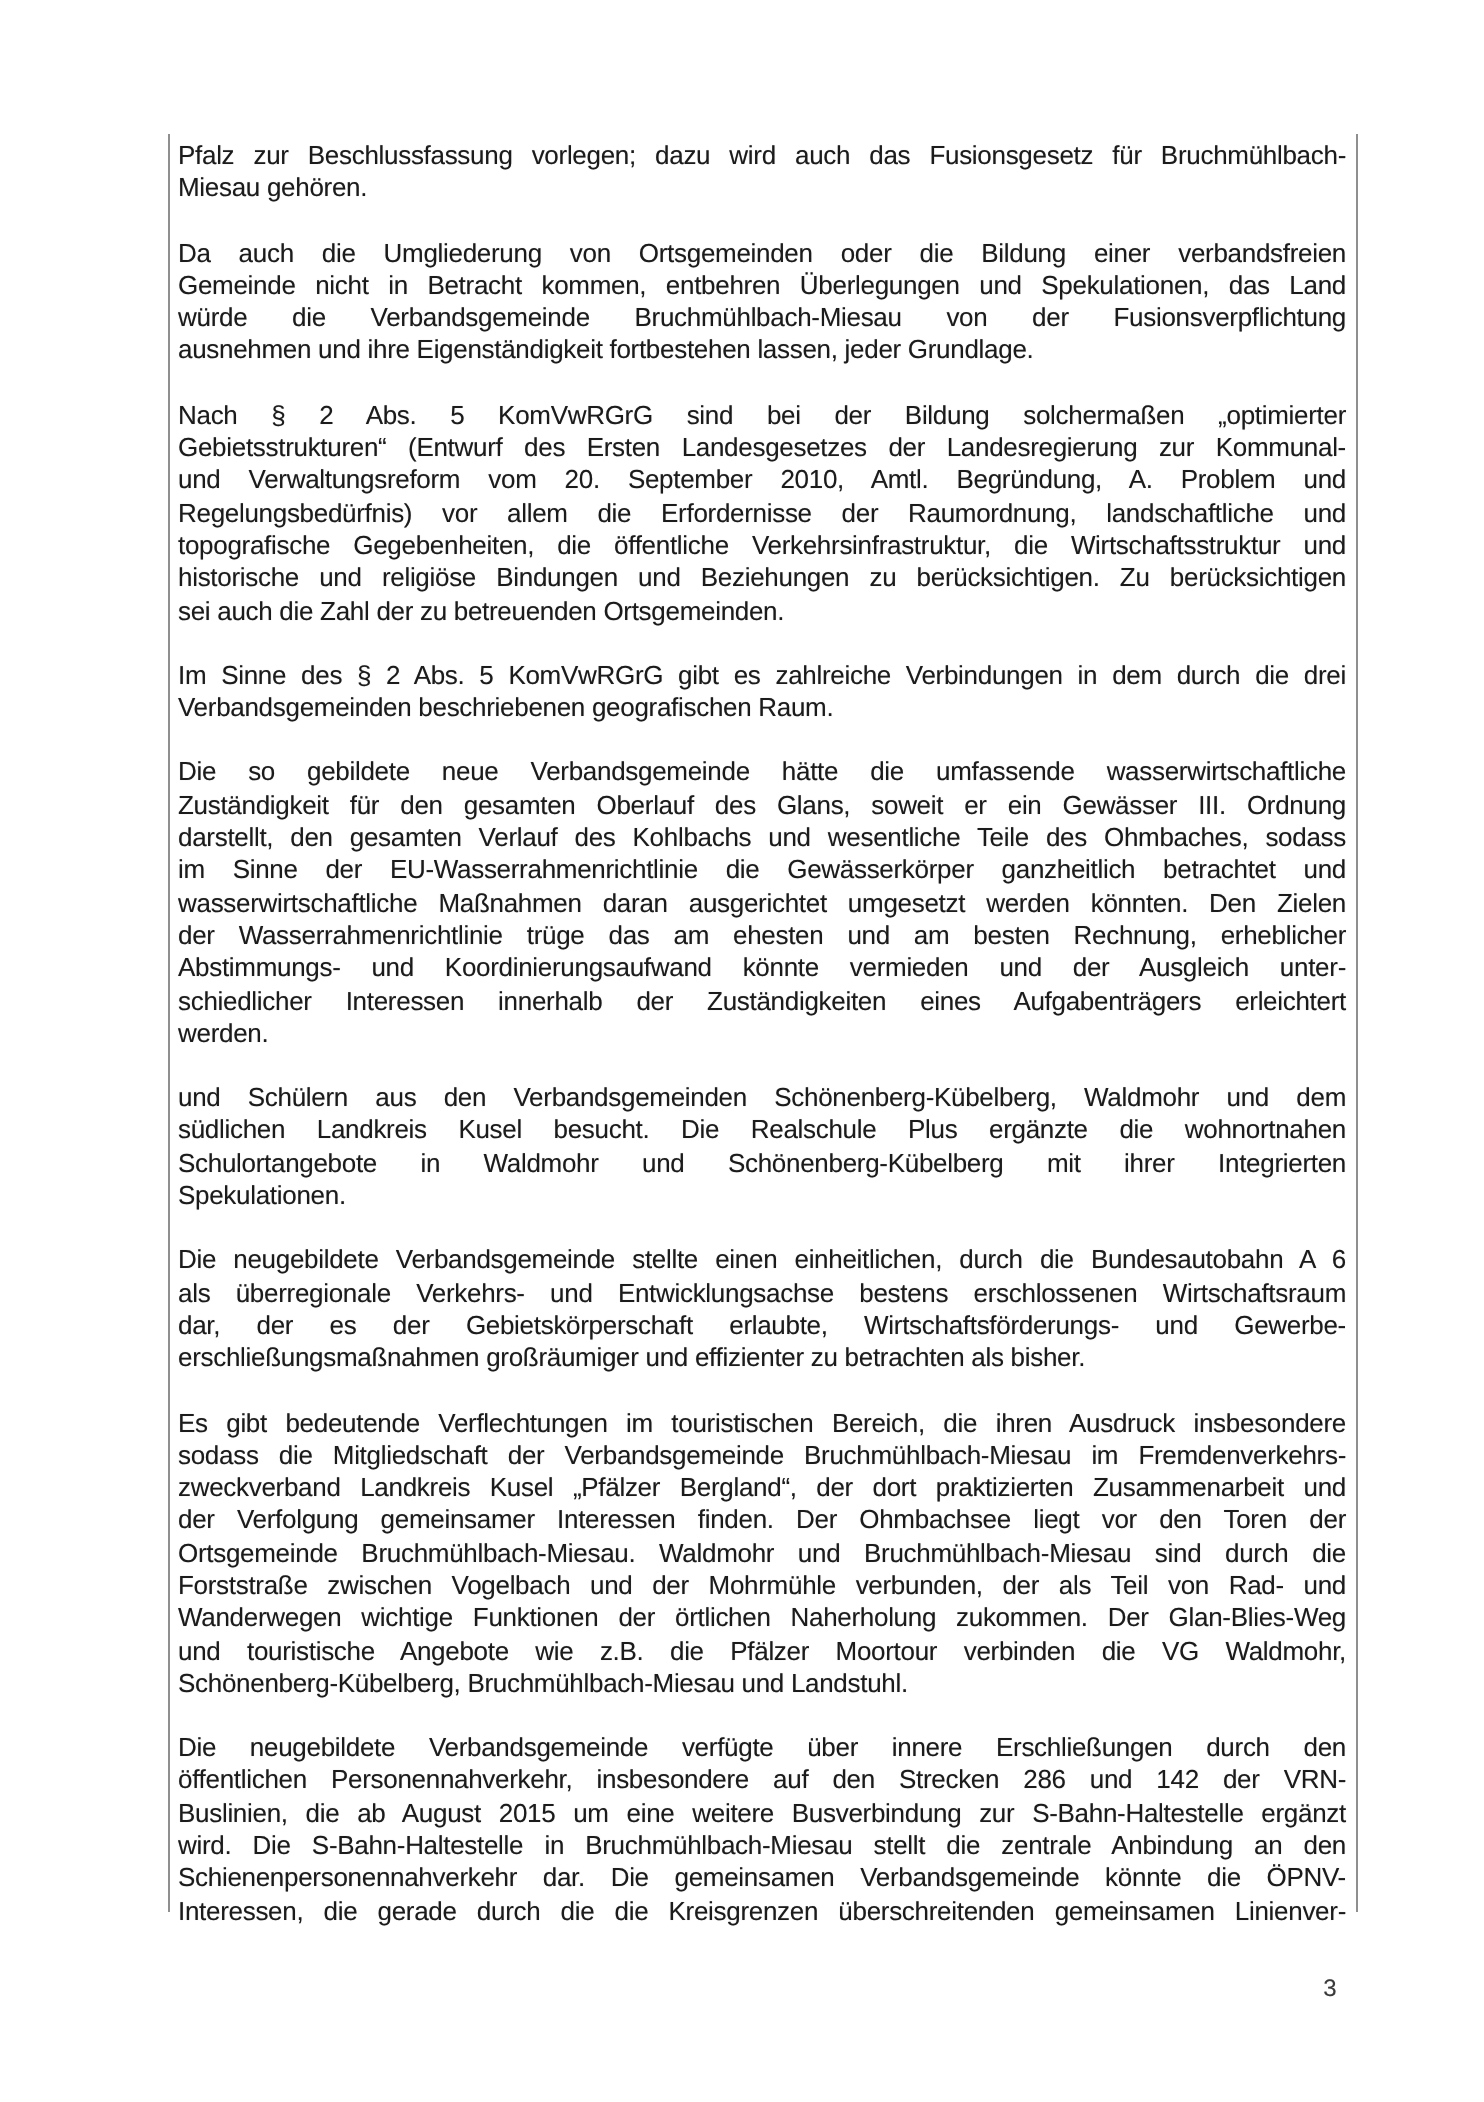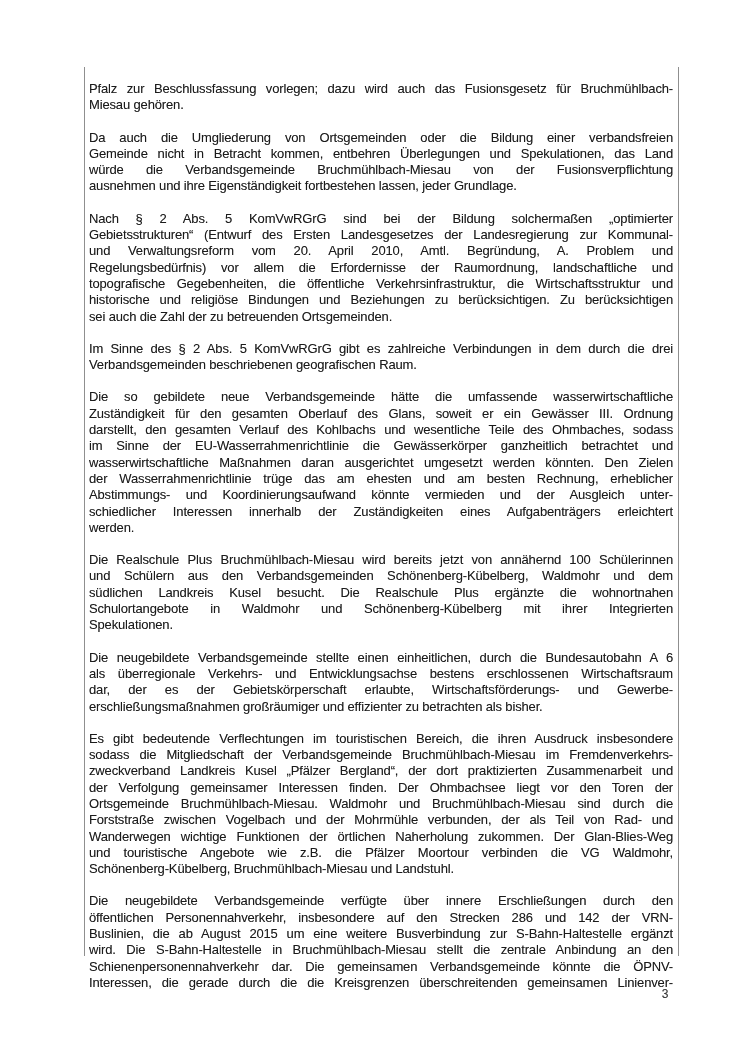--- a/index.html
+++ b/index.html
@@ -29,21 +29,21 @@
     position: absolute;
     left: 89px;
     top: 70px;
     width: 584px;
     font-size: 13px;
     line-height: 16.3px;
     letter-spacing: -0.15px;
     text-shadow: 0 0 0.4px rgba(0,0,0,0.35);
   }
   .paragraph {
-    margin: 11px 0 16px 0;
+    margin: 0 0 16px 0;
   }
   .line {
     text-align: justify;
     text-align-last: justify;
   }
   .line.last {
     text-align-last: left;
   }
   .page-number {
     position: absolute;
@@ -69,21 +69,21 @@
       </div>
       <div class="paragraph">
         <div class="line">Da auch die Umgliederung von Ortsgemeinden oder die Bildung einer verbandsfreien</div>
         <div class="line">Gemeinde nicht in Betracht kommen, entbehren Überlegungen und Spekulationen, das Land</div>
         <div class="line">würde die Verbandsgemeinde Bruchmühlbach-Miesau von der Fusionsverpflichtung</div>
         <div class="line last">ausnehmen und ihre Eigenständigkeit fortbestehen lassen, jeder Grundlage.</div>
       </div>
       <div class="paragraph">
         <div class="line">Nach § 2 Abs. 5 KomVwRGrG sind bei der Bildung solchermaßen „optimierter</div>
         <div class="line">Gebietsstrukturen“ (Entwurf des Ersten Landesgesetzes der Landesregierung zur Kommunal-</div>
-        <div class="line">und Verwaltungsreform vom 20. April 2010, Amtl. Begründung, A. Problem und</div>
+        <div class="line">und Verwaltungsreform vom 20. September 2010, Amtl. Begründung, A. Problem und</div>
         <div class="line">Regelungsbedürfnis) vor allem die Erfordernisse der Raumordnung, landschaftliche und</div>
         <div class="line">topografische Gegebenheiten, die öffentliche Verkehrsinfrastruktur, die Wirtschaftsstruktur und</div>
         <div class="line">historische und religiöse Bindungen und Beziehungen zu berücksichtigen. Zu berücksichtigen</div>
         <div class="line last">sei auch die Zahl der zu betreuenden Ortsgemeinden.</div>
       </div>
       <div class="paragraph">
         <div class="line">Im Sinne des § 2 Abs. 5 KomVwRGrG gibt es zahlreiche Verbindungen in dem durch die drei</div>
         <div class="line last">Verbandsgemeinden beschriebenen geografischen Raum.</div>
       </div>
       <div class="paragraph">
@@ -91,21 +91,20 @@
         <div class="line">Zuständigkeit für den gesamten Oberlauf des Glans, soweit er ein Gewässer III. Ordnung</div>
         <div class="line">darstellt, den gesamten Verlauf des Kohlbachs und wesentliche Teile des Ohmbaches, sodass</div>
         <div class="line">im Sinne der EU-Wasserrahmenrichtlinie die Gewässerkörper ganzheitlich betrachtet und</div>
         <div class="line">wasserwirtschaftliche Maßnahmen daran ausgerichtet umgesetzt werden könnten. Den Zielen</div>
         <div class="line">der Wasserrahmenrichtlinie trüge das am ehesten und am besten Rechnung, erheblicher</div>
         <div class="line">Abstimmungs- und Koordinierungsaufwand könnte vermieden und der Ausgleich unter-</div>
         <div class="line">schiedlicher Interessen innerhalb der Zuständigkeiten eines Aufgabenträgers erleichtert</div>
         <div class="line last">werden.</div>
       </div>
       <div class="paragraph">
-        <div class="line">Die Realschule Plus Bruchmühlbach-Miesau wird bereits jetzt von annähernd 100 Schülerinnen</div>
         <div class="line">und Schülern aus den Verbandsgemeinden Schönenberg-Kübelberg, Waldmohr und dem</div>
         <div class="line">südlichen Landkreis Kusel besucht. Die Realschule Plus ergänzte die wohnortnahen</div>
         <div class="line">Schulortangebote in Waldmohr und Schönenberg-Kübelberg mit ihrer Integrierten</div>
         <div class="line last">Spekulationen.</div>
       </div>
       <div class="paragraph">
         <div class="line">Die neugebildete Verbandsgemeinde stellte einen einheitlichen, durch die Bundesautobahn A 6</div>
         <div class="line">als überregionale Verkehrs- und Entwicklungsachse bestens erschlossenen Wirtschaftsraum</div>
         <div class="line">dar, der es der Gebietskörperschaft erlaubte, Wirtschaftsförderungs- und Gewerbe-</div>
         <div class="line last">erschließungsmaßnahmen großräumiger und effizienter zu betrachten als bisher.</div>

